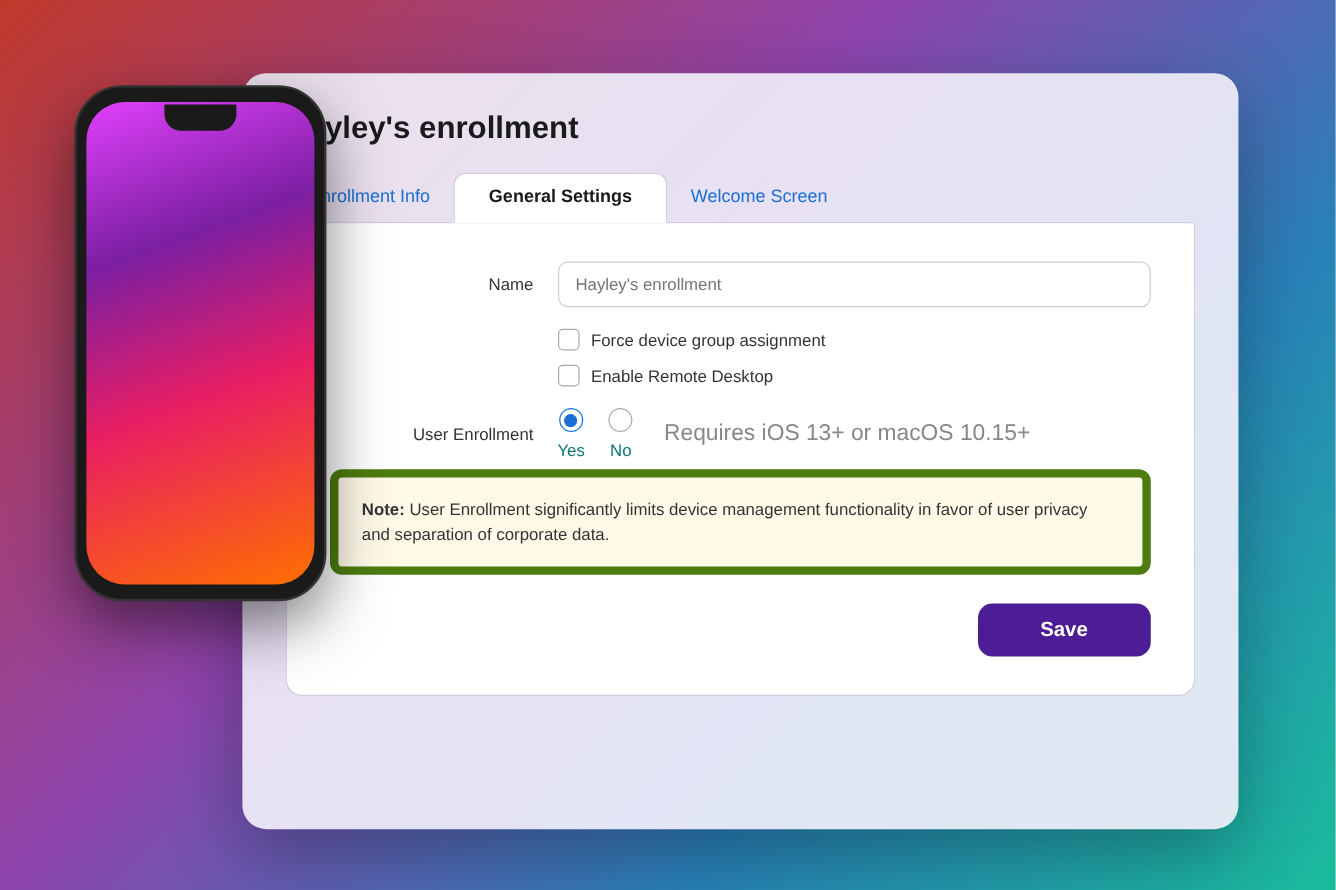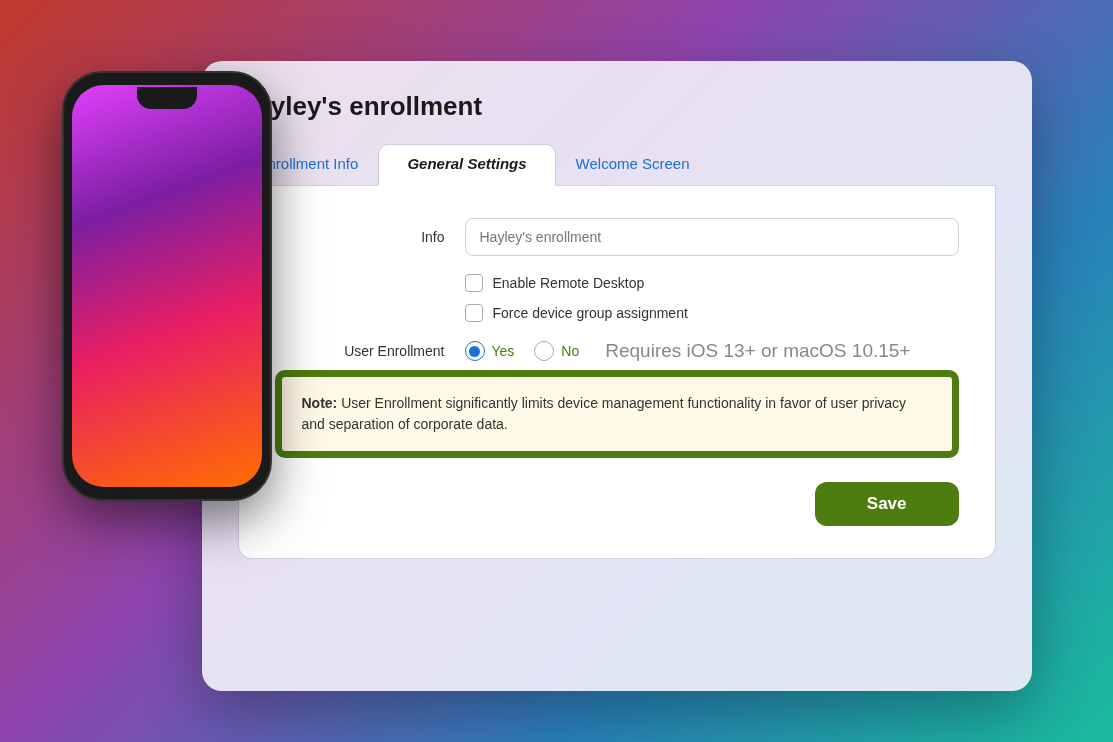--- a/index.html
+++ b/index.html
@@ -67,21 +67,20 @@
     }
 
     .tab.active {
       background: #ffffff;
       color: #1a1a1a;
       font-weight: 700;
       border: 1px solid #d0cee0;
       border-bottom: 1px solid #ffffff;
       border-radius: 10px 10px 0 0;
       padding: 10px 28px 13px 28px;
-      font-style: italic;
     }
 
     
     .content-panel {
       background: #ffffff;
       border: 1px solid #d0cee0;
       border-top: none;
       border-radius: 0 0 14px 14px;
       padding: 32px 36px 32px 36px;
     }
@@ -161,22 +160,23 @@
       display: flex;
       align-items: center;
       gap: 20px;
     }
 
     .radio-item {
       display: flex;
       align-items: center;
       gap: 7px;
       font-size: 14px;
-      color: #4d7c0f;
+      color: #0f766e;
       cursor: pointer;
+      flex-direction: column;
     }
 
     .radio-circle {
       width: 20px;
       height: 20px;
       border-radius: 50%;
       border: 1.5px solid #aaa;
       background: #fff;
       display: flex;
       align-items: center;
@@ -216,21 +216,21 @@
     }
 
     .note-box strong {
       font-weight: 700;
     }
 
     
     .save-btn {
       display: block;
       margin-left: auto;
-      background: #4d7c0f;
+      background: #4c1d95;
       color: #fff;
       font-size: 17px;
       font-weight: 700;
       border: none;
       border-radius: 12px;
       padding: 12px 52px;
       cursor: pointer;
     }
 
     
@@ -328,33 +328,33 @@
 
     <div class="tabs">
       <button class="tab">Enrollment Info</button>
       <button class="tab active">General Settings</button>
       <button class="tab">Welcome Screen</button>
     </div>
 
     <div class="content-panel">
 
       <div class="form-row">
-        <label class="form-label">Info</label>
+        <label class="form-label">Name</label>
         <input class="form-input" type="text" placeholder="Hayley's enrollment" style="">
       </div>
 
 
       <div class="checkboxes-row">
         <label class="checkbox-item">
           <div class="checkbox-box"></div>
-          <span>Enable Remote Desktop</span>
+          <span>Force device group assignment</span>
         </label>
         <label class="checkbox-item">
           <div class="checkbox-box"></div>
-          <span>Force device group assignment</span>
+          <span>Enable Remote Desktop</span>
         </label>
       </div>
 
       <div class="radio-row">
         <div class="radio-label-col">User Enrollment</div>
         <div class="radio-options">
           <label class="radio-item">
             <div class="radio-circle selected"></div>
             <span>Yes</span>
           </label>

